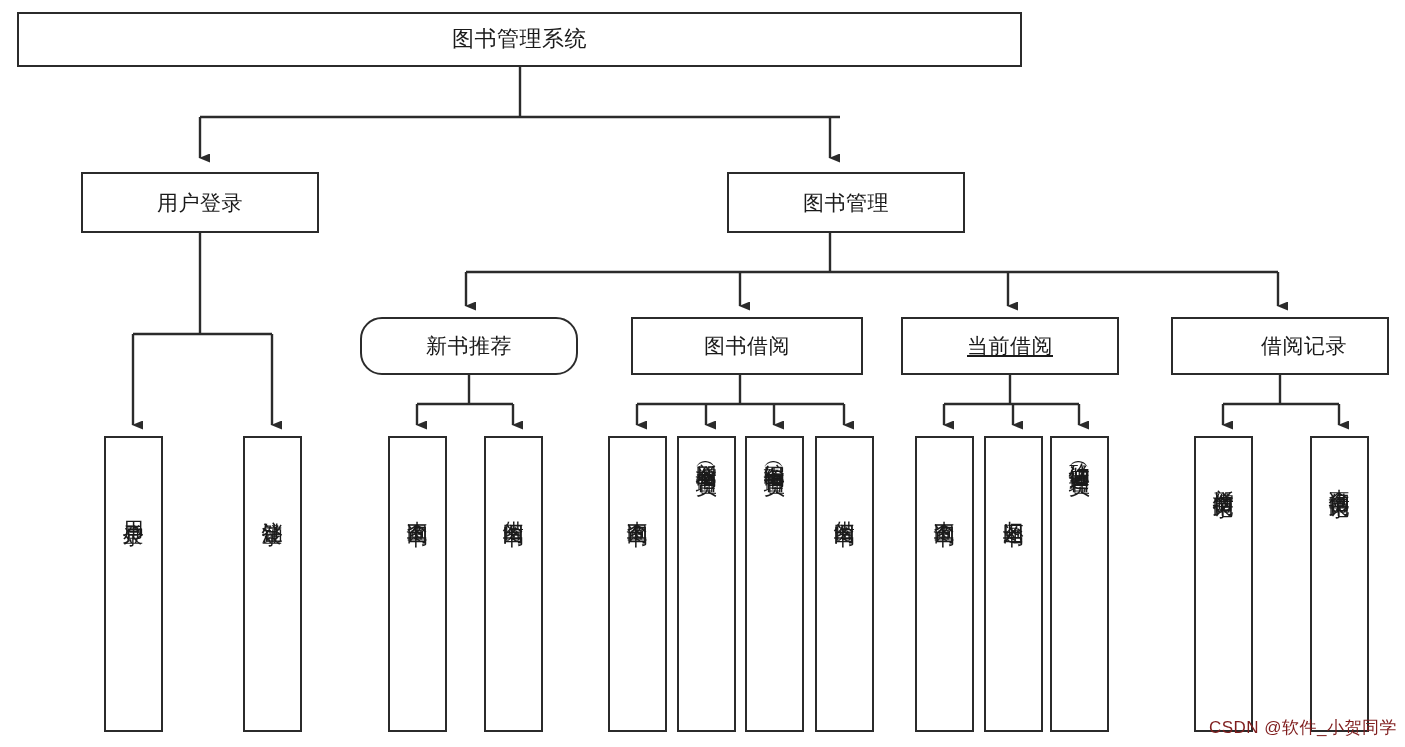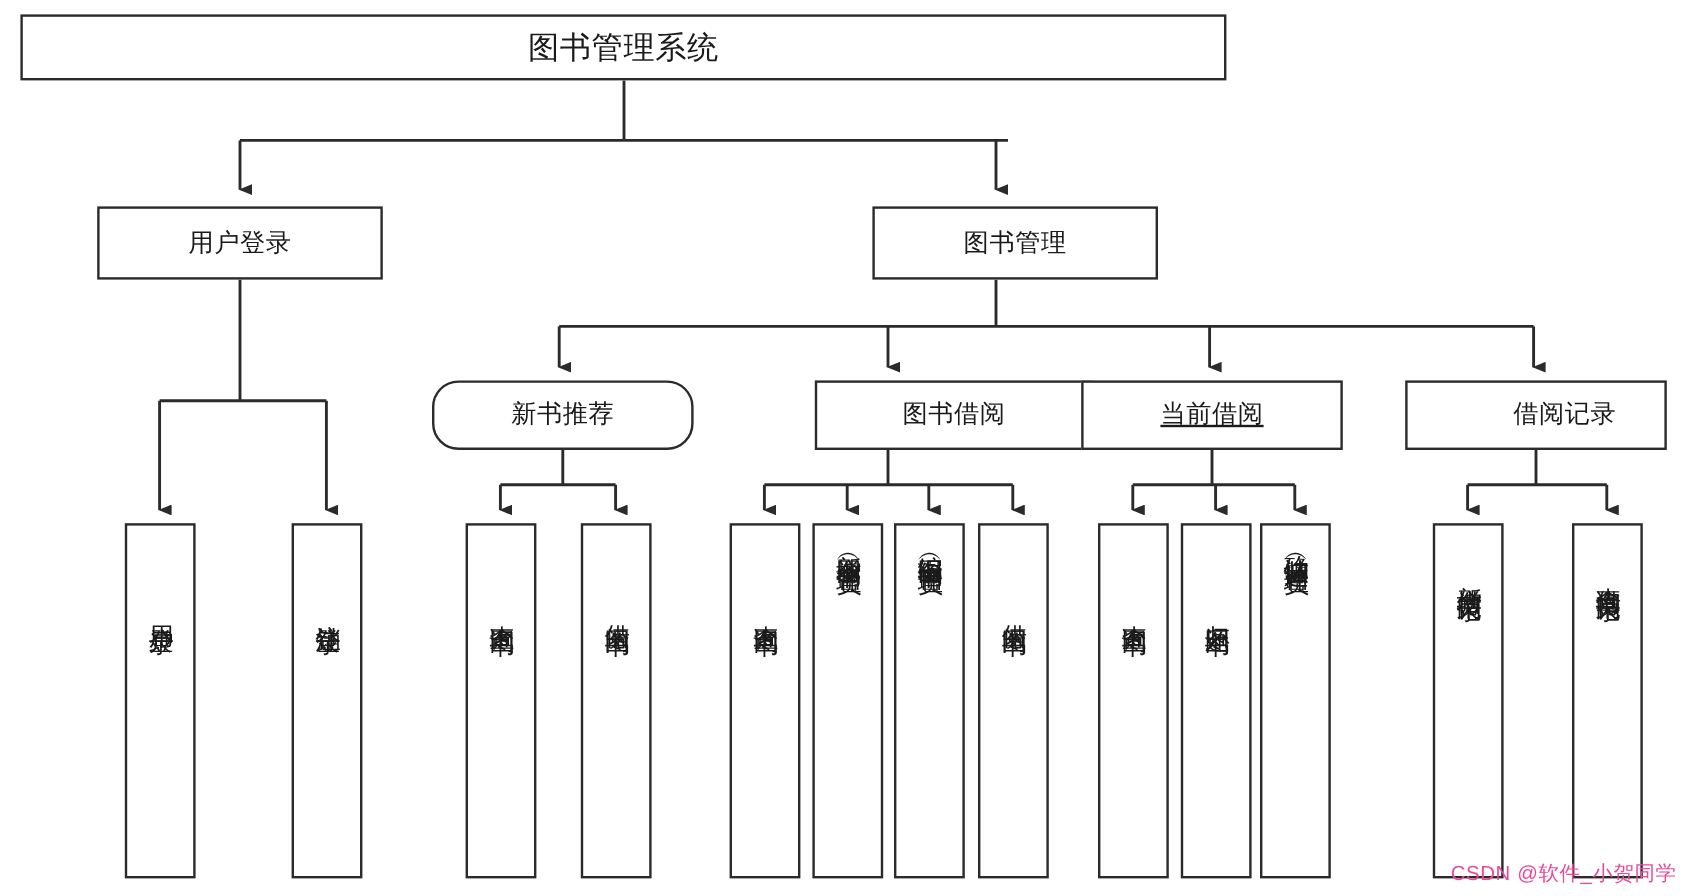--- a/index.html
+++ b/index.html
@@ -34,42 +34,42 @@
     align-items: center;
     justify-content: center;
     color: #1a1a1a;
   }
   .node.horiz {
     font-size: 21px;
     letter-spacing: 0.5px;
     line-height: 1.1;
   }
   .node.root {
-    font-size: 26px;
+    font-size: 22px;
   }
   .node.vert {
     align-items: flex-start;
     justify-content: center;
     padding-top: 6px;
   }
   .vtext {
     writing-mode: vertical-rl;
     text-orientation: upright;
     font-size: 21px;
     line-height: 1.32;
     letter-spacing: 2px;
     white-space: nowrap;
     color: #1a1a1a;
   }
   .watermark {
     position: absolute;
     right: 8px;
     bottom: 8px;
     font-size: 17px;
-    color: #ec4899;
+    color: #7f1d1d;
     letter-spacing: 0.5px;
     white-space: nowrap;
     margin-left: 44px;
   }
 </style>
 </head>
 <body>
 
 <div id="canvas">
 
@@ -132,21 +132,21 @@
   </div>
 
   <div class="node horiz" style="left:711px; top:172px; width:238px; height:61px;margin-left:16px;">
     <span>图书管理</span>
   </div>
 
   <div class="node horiz" style="left:360px; top:317px; width:218px; height:58px;border-radius:22px;">
     <span>新书推荐</span>
   </div>
 
-  <div class="node horiz" style="left:631px; top:317px; width:232px; height:58px;margin-left:48px;">
+  <div class="node horiz" style="left:631px; top:317px; width:232px; height:58px;">
     <span>图书借阅</span>
   </div>
 
   <div class="node horiz" style="left:901px; top:317px; width:218px; height:58px;text-decoration:underline;">
     <span>当前借阅</span>
   </div>
 
   <div class="node horiz" style="left:1171px; top:317px; width:218px; height:58px;padding-left:48px;">
     <span>借阅记录</span>
   </div>

